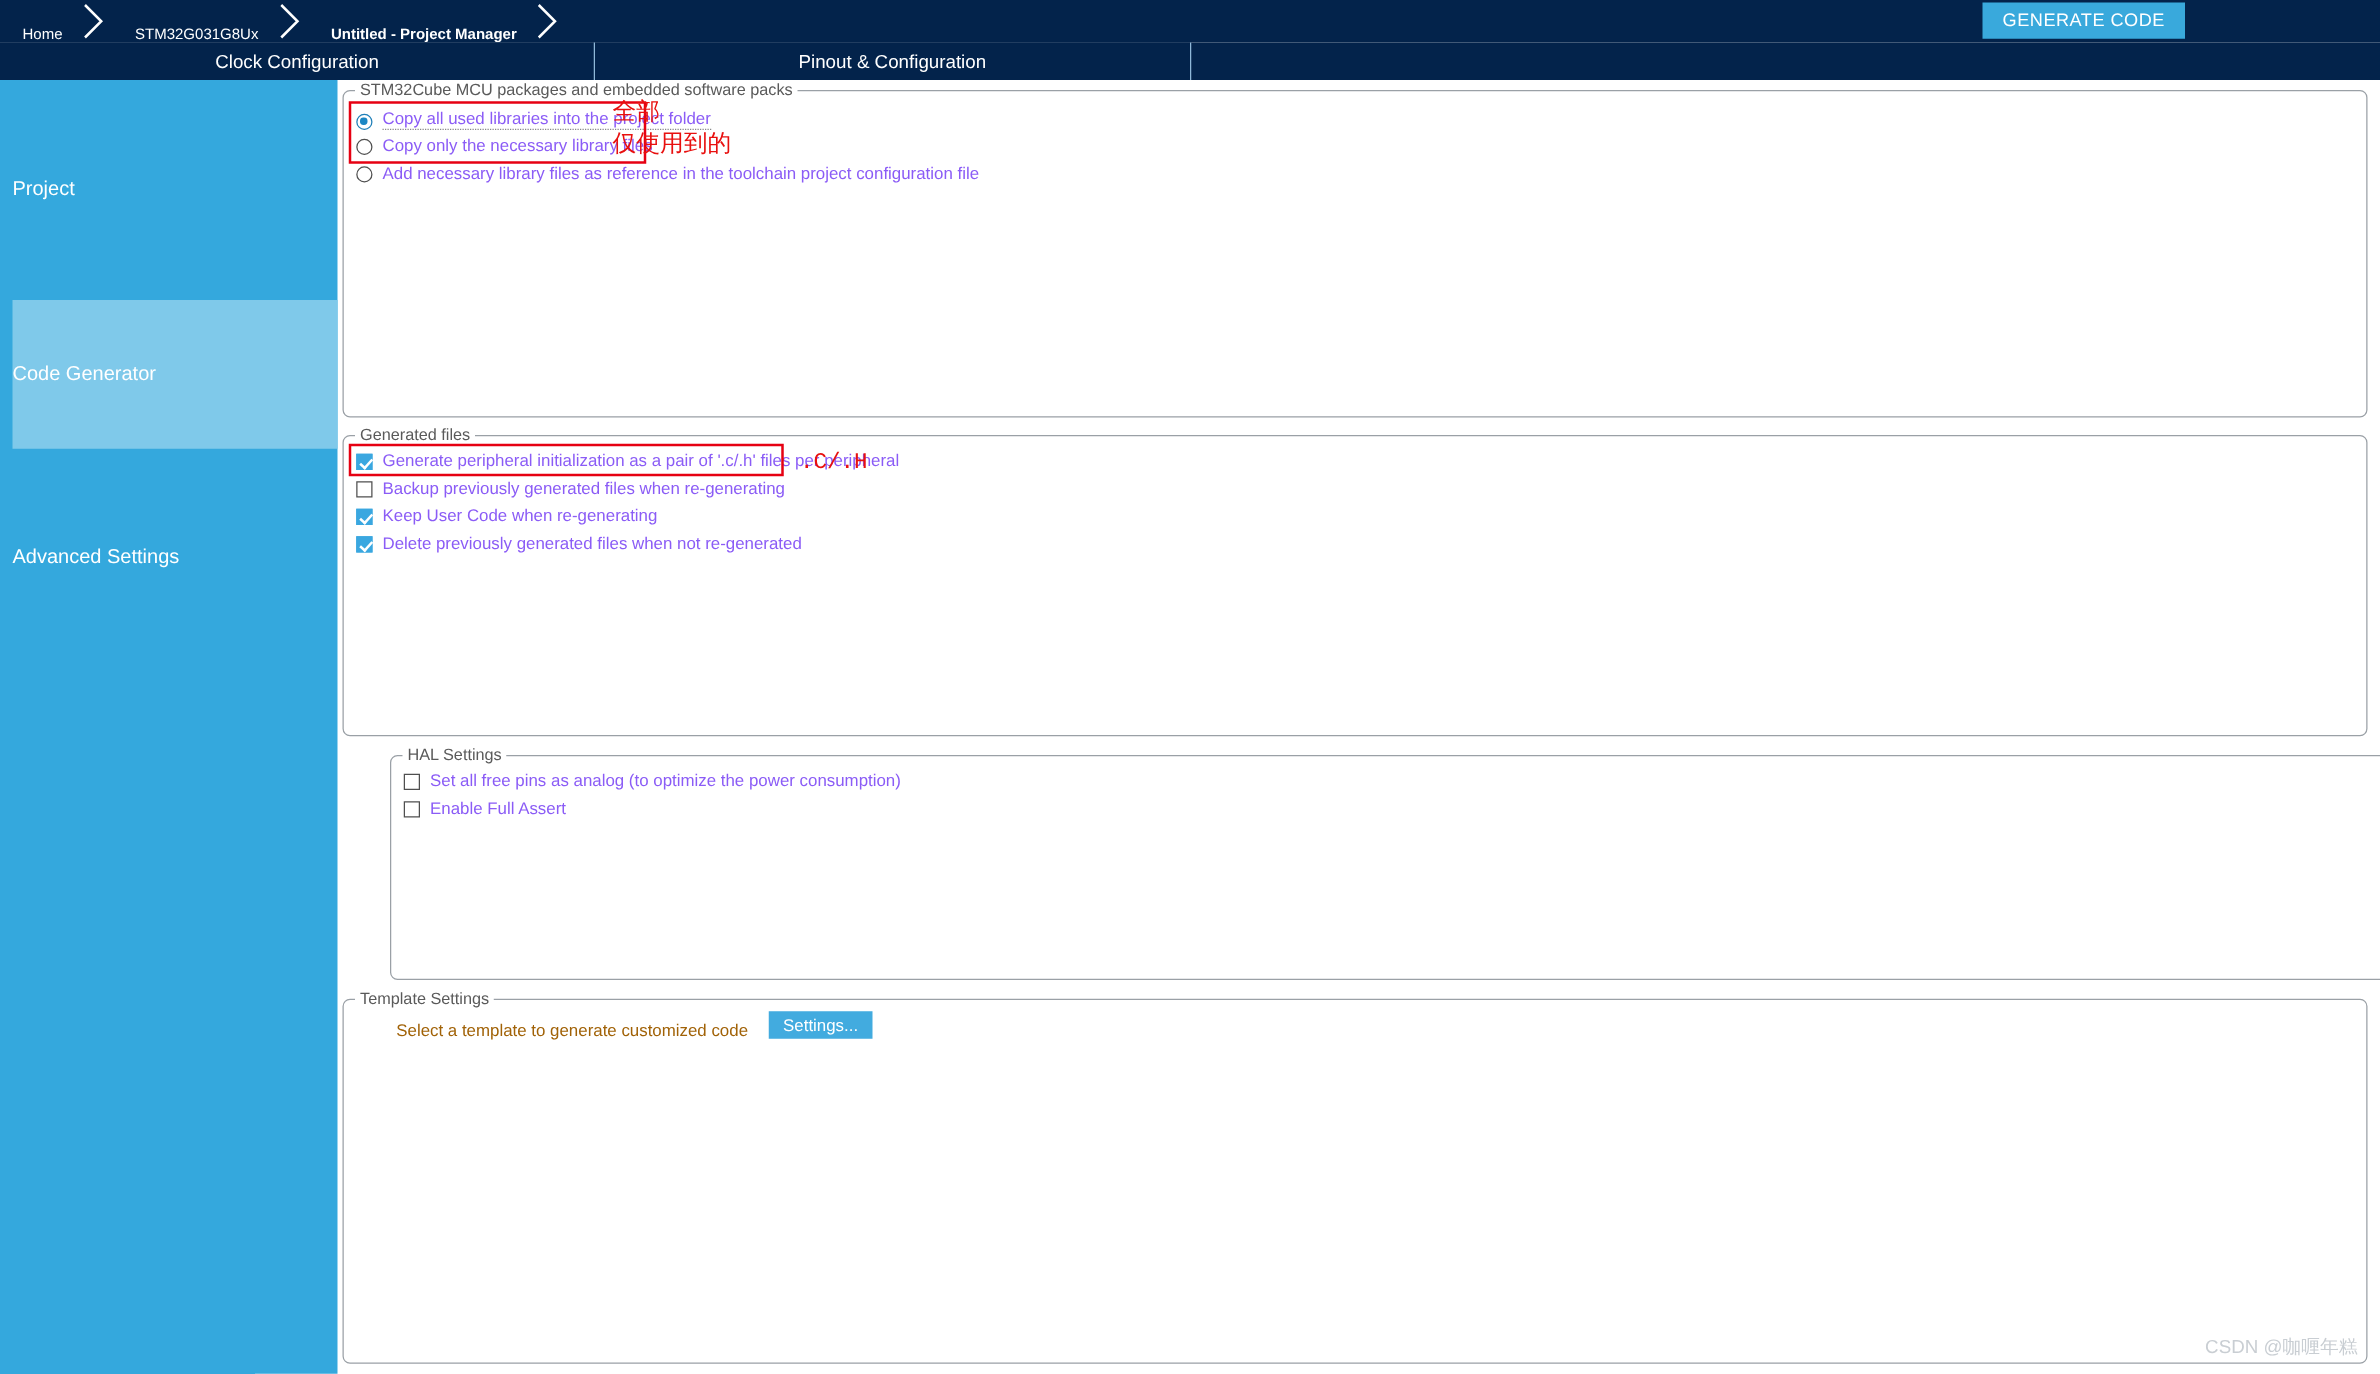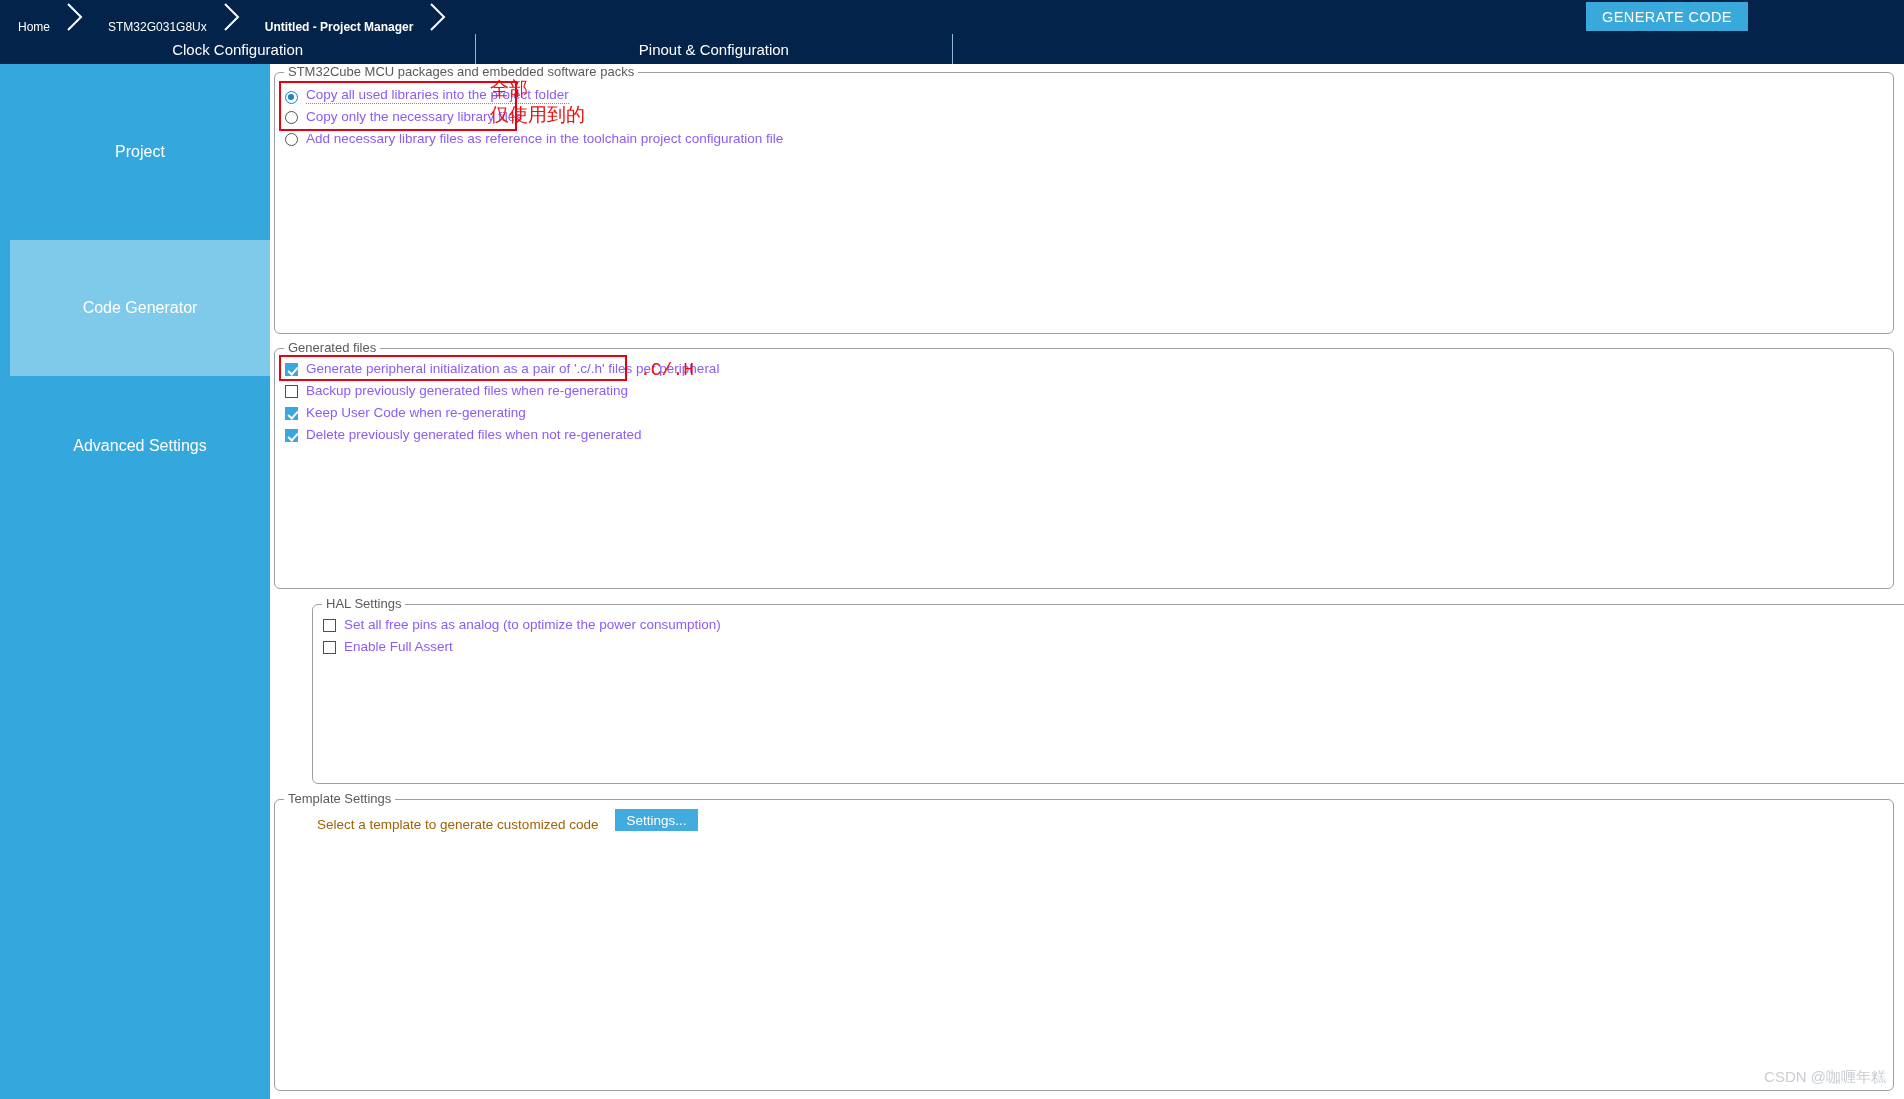--- a/index.html
+++ b/index.html
@@ -59,21 +59,21 @@
     background: #ffffff;
   }
 
   
   #sidebar {
     position: absolute; left: 0; top: 0; width: 270px; height: 1035px;
     background: #34a8dd;
   }
   .side-item {
     position: absolute; left: 10px; width: 260px;
-    display: flex; align-items: center; justify-content: center;
+    display: flex; align-items: center; 
     color: #ffffff; font-size: 16px; cursor: pointer;
   }
   .side-item.sel { background: #7fc9ea; }
 
   
   #panel {
     position: absolute; left: 272px; top: 0;
     width: 1626px; height: 1035px;
   }
   .gbox {
@@ -195,21 +195,21 @@
     <span>Tools</span>
   </div>
 </div>
 
 <div id="body">
 
   <div id="sidebar">
     <div class="side-item" style="top:2px;height:172px;">
       <span>Project</span>
     </div>
-    <div class="side-item sel" style="top:176px;height:136px;">
+    <div class="side-item sel" style="top:176px;height:119px;">
       <span>Code Generator</span>
     </div>
     <div class="side-item" style="top:314px;height:136px;">
       <span>Advanced Settings</span>
     </div>
     <div class="side-item" style="top:452px;height:580px;">
       <span></span>
     </div>
   </div>
 

